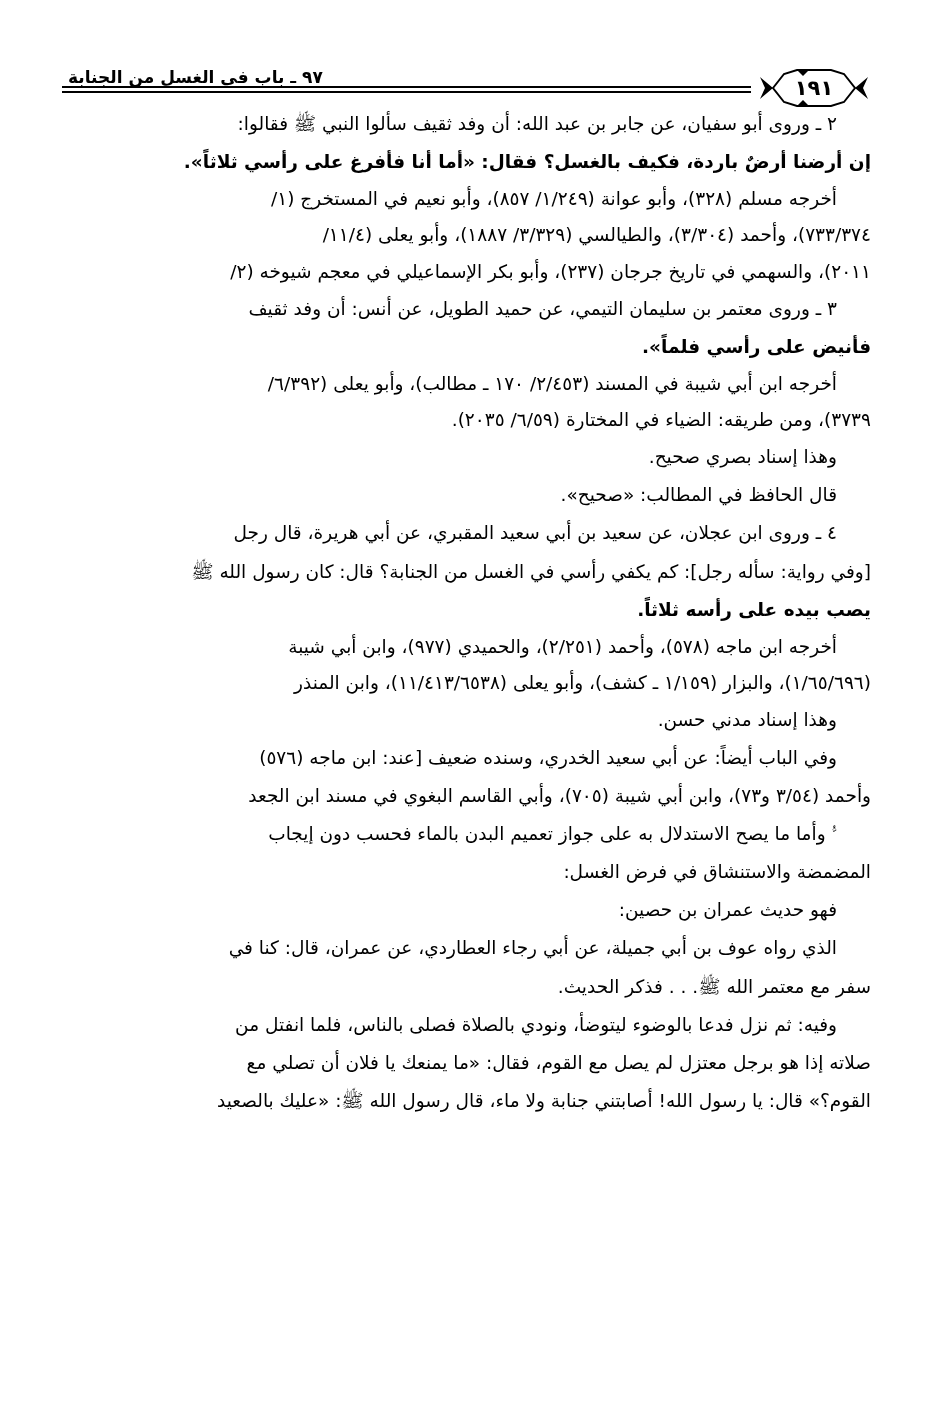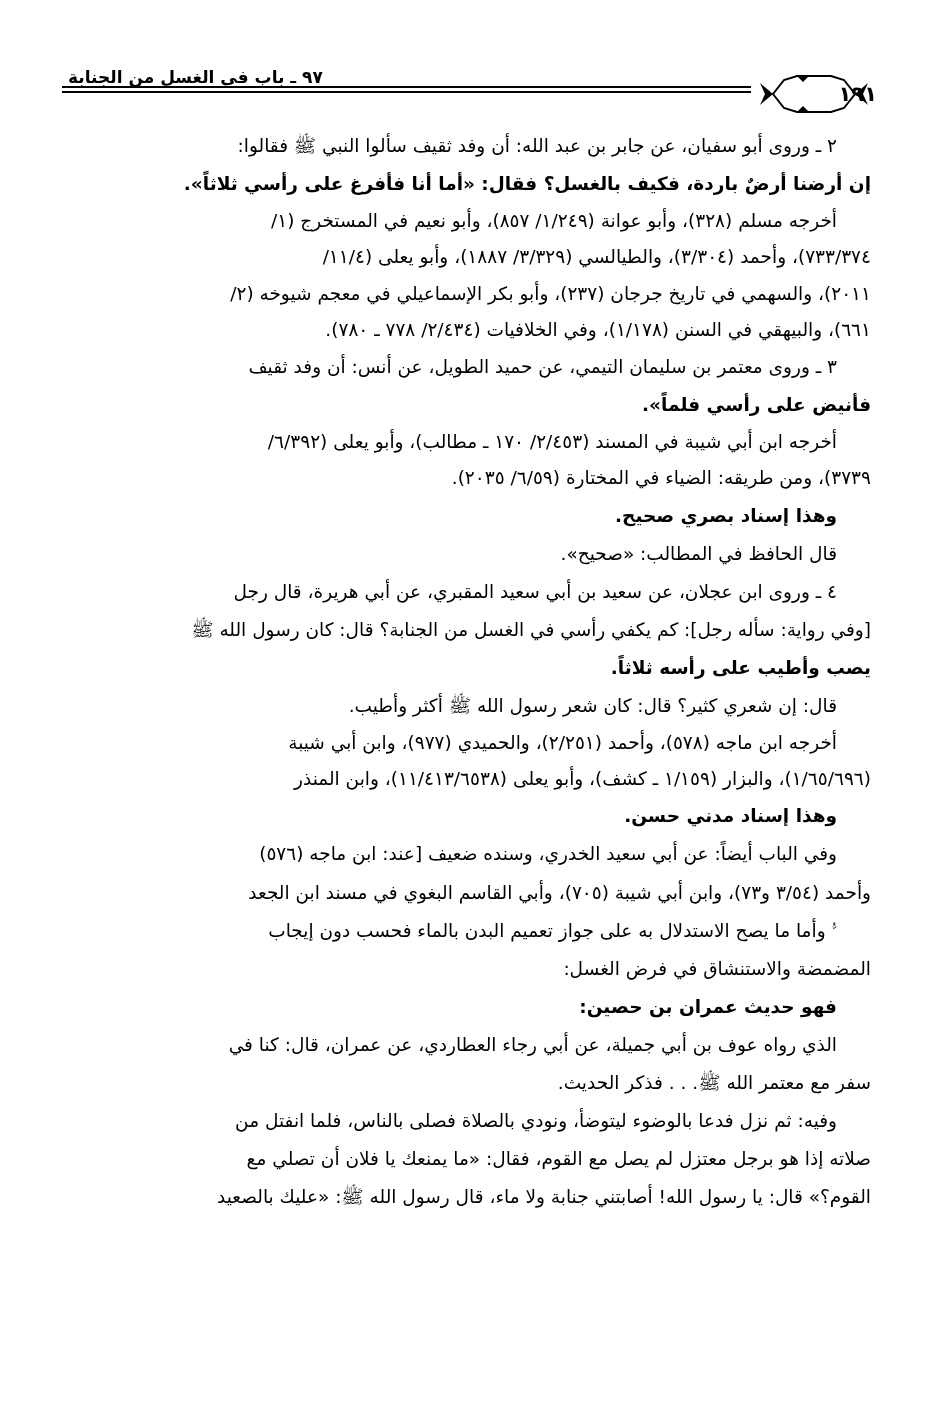--- a/index.html
+++ b/index.html
@@ -53,61 +53,61 @@
     right: 0;
     height: 1.5px;
     background: #000;
   }
   .header-rule .line-a { top: 0px; }
   .header-rule .line-b { top: 5px; }
 
   .page-number-badge {
     position: absolute;
     right: -6px;
-    top: 24px;
+    top: 18px;
     width: 126px;
     height: 44px;
     display: flex;
     align-items: center;
+    justify-content: center;
     background: #fff;
     z-index: 3;
   }
   .page-number-badge svg {
     position: absolute;
     inset: 0;
     width: 100%;
     height: 100%;
   }
   .page-number-text {
     position: relative;
     font-size: 21px;
     font-weight: bold;
     z-index: 2;
     letter-spacing: 1px;
   }
 
   
   .content {
-    margin-top: 22px;
     direction: rtl;
     text-align: justify;
     font-size: 18.5px;
     line-height: 1.95;
   }
   .content p {
     margin: 0 0 2px 0;
   }
   .p-indent {
     text-indent: 34px;
   }
   .b { font-weight: bold; }
   .tight { line-height: 1.85; }
   .gap-top { margin-top: 10px; }
   .heading-line {
-    font-weight: bold;
+    font-weight: normal;
     text-indent: 34px;
     margin-top: 6px;
   }
 </style>
 </head>
 <body>
 
 <div class="page">
 
   <div class="header">
@@ -130,37 +130,35 @@
     </div>
   </div>
 
   <div class="content">
     <p class="p-indent">٢ ـ وروى أبو سفيان، عن جابر بن عبد الله: أن وفد ثقيف سألوا النبي ﷺ فقالوا:</p>
     <p class="b">إن أرضنا أرضٌ باردة، فكيف بالغسل؟ فقال: «أما أنا فأفرغ على رأسي ثلاثاً».</p>
 
     <p class="p-indent tight">أخرجه مسلم (٣٢٨)، وأبو عوانة (١/٢٤٩/ ٨٥٧)، وأبو نعيم في المستخرج (١/</p>
     <p class="tight">٧٣٣/٣٧٤)، وأحمد (٣/٣٠٤)، والطيالسي (٣/٣٢٩/ ١٨٨٧)، وأبو يعلى (١١/٤/</p>
     <p class="tight">٢٠١١)، والسهمي في تاريخ جرجان (٢٣٧)، وأبو بكر الإسماعيلي في معجم شيوخه (٢/</p>
-    <p class="tight">٦٦١)، والبيهقي في السنن (١/١٧٨)، وفي الخلافيات (٢/٤٣٤/ ٧٧٨ ـ ٧٨٠).</p>
 
     <p class="p-indent gap-top">٣ ـ وروى معتمر بن سليمان التيمي، عن حميد الطويل، عن أنس: أن وفد ثقيف</p>
     <p class="b">فأنيض على رأسي فلماً».</p>
 
     <p class="p-indent tight gap-top">أخرجه ابن أبي شيبة في المسند (٢/٤٥٣/ ١٧٠ ـ مطالب)، وأبو يعلى (٦/٣٩٢/</p>
     <p class="tight">٣٧٣٩)، ومن طريقه: الضياء في المختارة (٦/٥٩/ ٢٠٣٥).</p>
 
     <p class="heading-line">وهذا إسناد بصري صحيح.</p>
 
     <p class="p-indent">قال الحافظ في المطالب: «صحيح».</p>
 
     <p class="p-indent gap-top">٤ ـ وروى ابن عجلان، عن سعيد بن أبي سعيد المقبري، عن أبي هريرة، قال رجل</p>
     <p>[وفي رواية: سأله رجل]: كم يكفي رأسي في الغسل من الجنابة؟ قال: كان رسول الله ﷺ</p>
-    <p class="b">يصب وأطيب على رأسه ثلاثاً.</p>
+    <p class="b">يصب بيده على رأسه ثلاثاً.</p>
 
-    <p class="p-indent gap-top">قال: إن شعري كثير؟ قال: كان شعر رسول الله ﷺ أكثر وأطيب.</p>
 
     <p class="p-indent tight gap-top">أخرجه ابن ماجه (٥٧٨)، وأحمد (٢/٢٥١)، والحميدي (٩٧٧)، وابن أبي شيبة</p>
     <p class="tight">(١/٦٥/٦٩٦)، والبزار (١/١٥٩ ـ كشف)، وأبو يعلى (١١/٤١٣/٦٥٣٨)، وابن المنذر</p>
 
     <p class="heading-line">وهذا إسناد مدني حسن.</p>
 
     <p class="p-indent gap-top">وفي الباب أيضاً: عن أبي سعيد الخدري، وسنده ضعيف [عند: ابن ماجه (٥٧٦)</p>
     <p>وأحمد (٣/٥٤ و٧٣)، وابن أبي شيبة (٧٠٥)، وأبي القاسم البغوي في مسند ابن الجعد</p>
 
     <p class="p-indent gap-top">ﱡ وأما ما يصح الاستدلال به على جواز تعميم البدن بالماء فحسب دون إيجاب</p>

